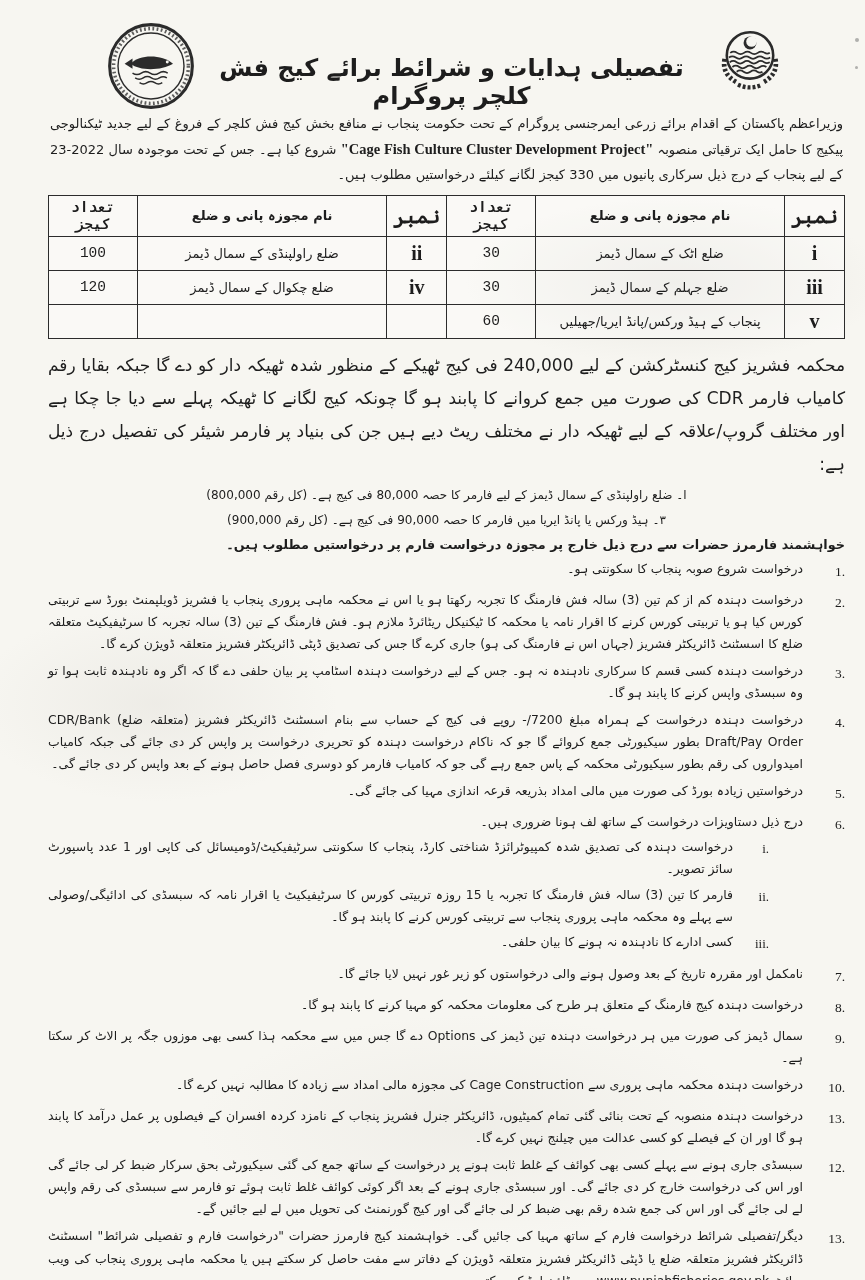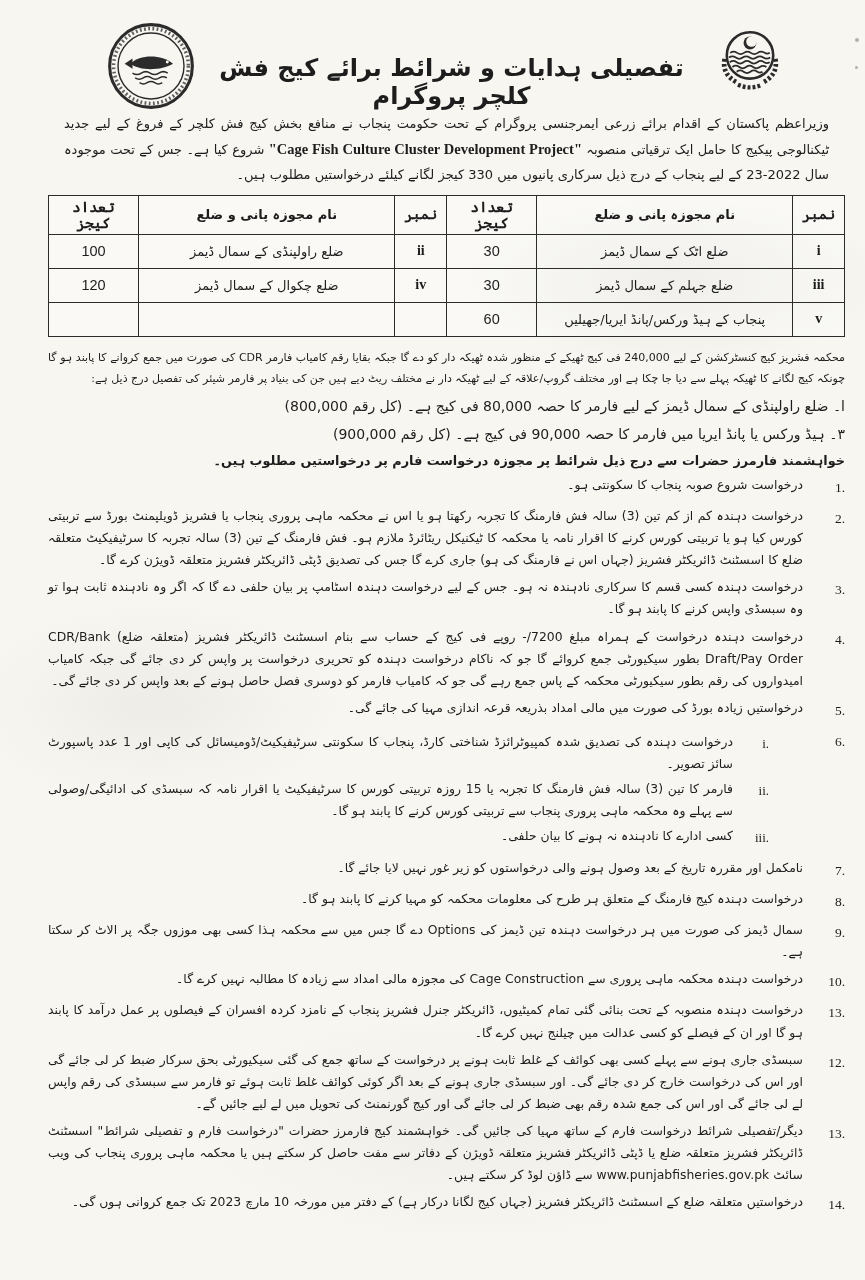--- a/index.html
+++ b/index.html
@@ -19,32 +19,32 @@
     position: relative;
     overflow: hidden;
   }
   
   .header { direction: ltr; display: flex; align-items: flex-end; padding: 2px 52px 0 58px; }
   .seal { width: 90px; height: 88px; flex: 0 0 auto; margin-top: 12px; }
   .emblem { width: 86px; height: 92px; flex: 0 0 auto; }
   .title-wrap { flex: 1; text-align: center; padding-top: 16px; direction: rtl; }
   .doc-title { font-size: 24px; font-weight: bold; letter-spacing: 0; }
   
-  .intro { font-size: 13px; line-height: 1.85; text-align: justify; margin: 2px 16px 8px; }
+  .intro { font-size: 13px; line-height: 1.85; text-align: justify; margin: 2px 2px 8px; }
   .latin { font-family: "Liberation Serif", serif; font-weight: bold; font-size: 14.5px; white-space: nowrap; }
   
   table.cages { width: 100%; border-collapse: collapse; font-size: 13px; margin: 2px 0 10px; background: rgba(255,255,255,.35); }
   table.cages th, table.cages td { border: 1.7px solid #2c2c2c; padding: 3px 6px; text-align: center; height: 34px; }
   table.cages th { font-weight: bold; height: 30px; }
-  .col-num { width: 52px; font-family: "Liberation Serif", serif; font-size: 14px; font-weight: bold; }
+  .col-num { width: 52px; font-family: "Liberation Serif", serif; font-size: 20px; font-weight: bold; }
   .col-name { width: 268px; }
-  .col-qty { width: 92px; font-family: Liberation Sans, sans-serif; font-size: 14.5px; margin-left: 24px; }
-  
-  .contract { font-size: 11px; line-height: 1.95; text-align: justify; }
-  .shares { text-align: right; font-size: 14px; line-height: 2.05; margin: 2px 0 4px; }
+  .col-qty { width: 92px; font-family: Liberation Mono, monospace; font-size: 14.5px; margin-left: 24px; }
+  
+  .contract { font-size: 17px; line-height: 1.95; text-align: justify; }
+  .shares { text-align: center; font-size: 12px; line-height: 2.05; margin: 2px 0 4px; }
   .cond-heading { font-weight: bold; font-size: 12.8px; margin: 4px 0 6px; }
   
   .cond-item { display: flex; gap: 12px; margin-bottom: 5px; font-size: 12.4px; line-height: 1.78; }
   .cond-num { flex: 0 0 30px; direction: ltr; text-align: right; font-family: "Liberation Serif", serif; font-size: 13.5px; padding-top: 2px; }
   .cond-text { flex: 1; text-align: justify; }
   .sub-list { margin: 3px 34px 0 0; }
   .sub-item { display: flex; gap: 10px; margin-bottom: 3px; }
   .sub-num { flex: 0 0 26px; direction: ltr; text-align: right; font-family: "Liberation Serif", serif; font-size: 13px; padding-top: 1px; }
   .speck { position: absolute; background: #6a6a6a; border-radius: 50%; opacity: .5; }
 </style>
@@ -125,21 +125,21 @@
       </tr>
     </tbody>
   </table>
 
   <p class="contract">محکمہ فشریز کیج کنسٹرکشن کے لیے 240,000 فی کیج ٹھیکے کے منظور شدہ ٹھیکہ دار کو دے گا جبکہ بقایا رقم کامیاب فارمر CDR کی صورت میں جمع کروانے کا پابند ہو گا چونکہ کیج لگانے کا ٹھیکہ پہلے سے دیا جا چکا ہے اور مختلف گروپ/علاقہ کے لیے ٹھیکہ دار نے مختلف ریٹ دیے ہیں جن کی بنیاد پر فارمر شیئر کی تفصیل درج ذیل ہے:</p>
   <div class="shares">
     <div>ا۔ ضلع راولپنڈی کے سمال ڈیمز کے لیے فارمر کا حصہ 80,000 فی کیج ہے۔ (کل رقم 800,000)</div>
     <div>۳۔ ہیڈ ورکس یا پانڈ ایریا میں فارمر کا حصہ 90,000 فی کیج ہے۔ (کل رقم 900,000)</div>
   </div>
 
-  <div class="cond-heading">خواہشمند فارمرز حضرات سے درج ذیل شرائط پر مجوزہ درخواست فارم پر درخواستیں مطلوب ہیں۔</div>
+  <div class="cond-heading">خواہشمند فارمرز حضرات سے درج ذیل خارج پر مجوزہ درخواست فارم پر درخواستیں مطلوب ہیں۔</div>
 
   <div>
     <div class="cond-item">
       <span class="cond-num">1.</span>
       <span class="cond-text">درخواست شروع صوبہ پنجاب کا سکونتی ہو۔</span>
     </div>
     <div class="cond-item">
       <span class="cond-num">2.</span>
       <span class="cond-text">درخواست دہندہ کم از کم تین (3) سالہ فش فارمنگ کا تجربہ رکھتا ہو یا اس نے محکمہ ماہی پروری پنجاب یا فشریز ڈویلپمنٹ بورڈ سے تربیتی کورس کیا ہو یا تربیتی کورس کرنے کا اقرار نامہ یا محکمہ کا ٹیکنیکل ریٹائرڈ ملازم ہو۔ فش فارمنگ کے تین (3) سالہ تجربہ کا سرٹیفیکیٹ متعلقہ ضلع کا اسسٹنٹ ڈائریکٹر فشریز (جہاں اس نے فارمنگ کی ہو) جاری کرے گا جس کی تصدیق ڈپٹی ڈائریکٹر فشریز متعلقہ ڈویژن کرے گا۔</span>
     </div>
@@ -151,20 +151,21 @@
       <span class="cond-num">4.</span>
       <span class="cond-text">درخواست دہندہ درخواست کے ہمراہ مبلغ 7200/- روپے فی کیج کے حساب سے بنام اسسٹنٹ ڈائریکٹر فشریز (متعلقہ ضلع) CDR/Bank Draft/Pay Order بطور سیکیورٹی جمع کروائے گا جو کہ ناکام درخواست دہندہ کو تحریری درخواست پر واپس کر دی جائے گی جبکہ کامیاب امیدواروں کی رقم بطور سیکیورٹی محکمہ کے پاس جمع رہے گی جو کہ کامیاب فارمر کو دوسری فصل حاصل ہونے کے بعد واپس کر دی جائے گی۔</span>
     </div>
     <div class="cond-item">
       <span class="cond-num">5.</span>
       <span class="cond-text">درخواستیں زیادہ بورڈ کی صورت میں مالی امداد بذریعہ قرعہ اندازی مہیا کی جائے گی۔</span>
     </div>
     <div class="cond-item">
       <span class="cond-num">6.</span>
       <span class="cond-text">
+        <span>درج ذیل دستاویزات درخواست کے ساتھ لف ہونا ضروری ہیں۔</span>
         <span class="sub-list" style="display:block">
           <span class="sub-item">
             <span class="sub-num">i.</span>
             <span class="cond-text">درخواست دہندہ کی تصدیق شدہ کمپیوٹرائزڈ شناختی کارڈ، پنجاب کا سکونتی سرٹیفیکیٹ/ڈومیسائل کی کاپی اور 1 عدد پاسپورٹ سائز تصویر۔</span>
           </span>
           <span class="sub-item">
             <span class="sub-num">ii.</span>
             <span class="cond-text">فارمر کا تین (3) سالہ فش فارمنگ کا تجربہ یا 15 روزہ تربیتی کورس کا سرٹیفیکیٹ یا اقرار نامہ کہ سبسڈی کی ادائیگی/وصولی سے پہلے وہ محکمہ ماہی پروری پنجاب سے تربیتی کورس کرنے کا پابند ہو گا۔</span>
           </span>
           <span class="sub-item">

